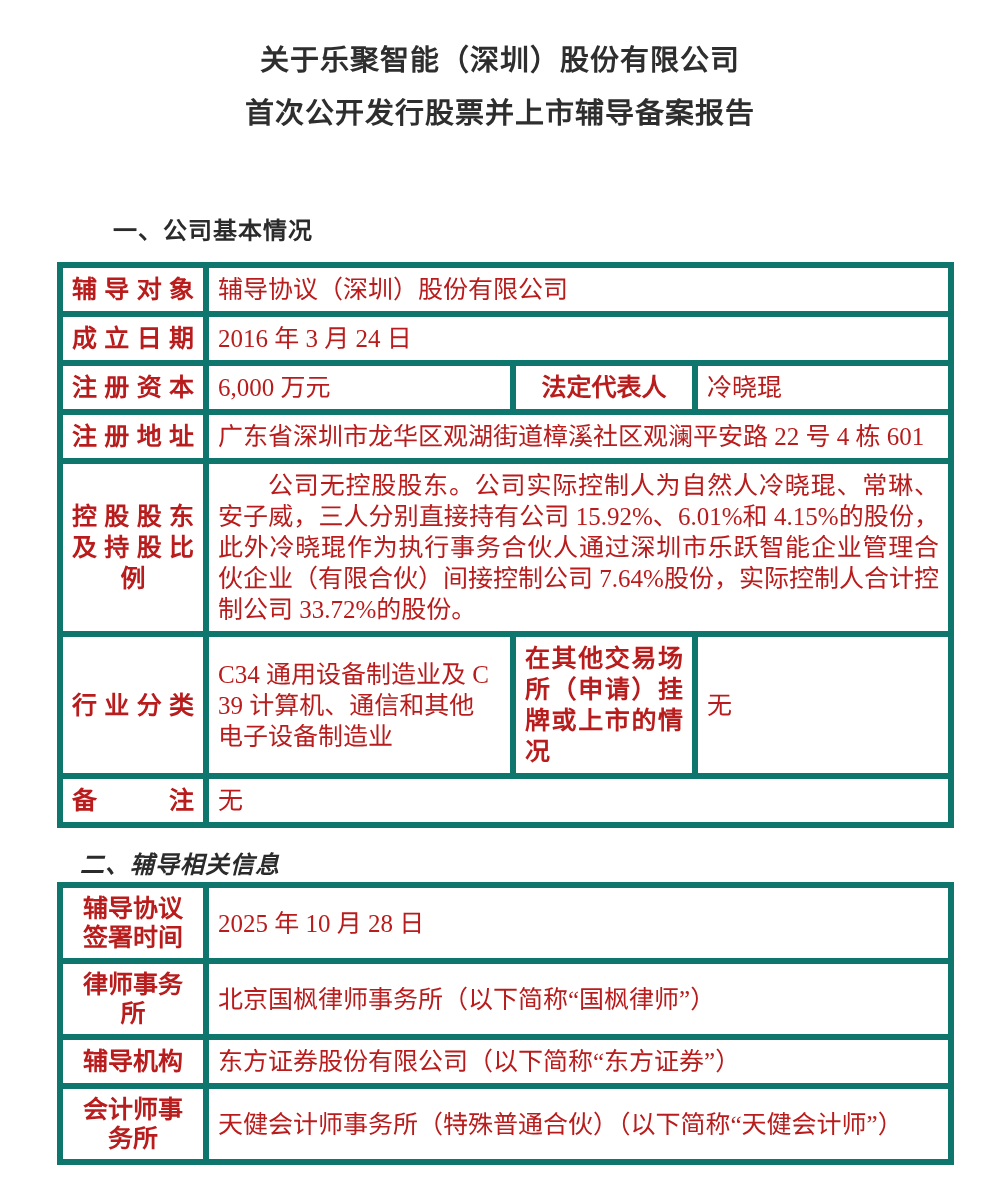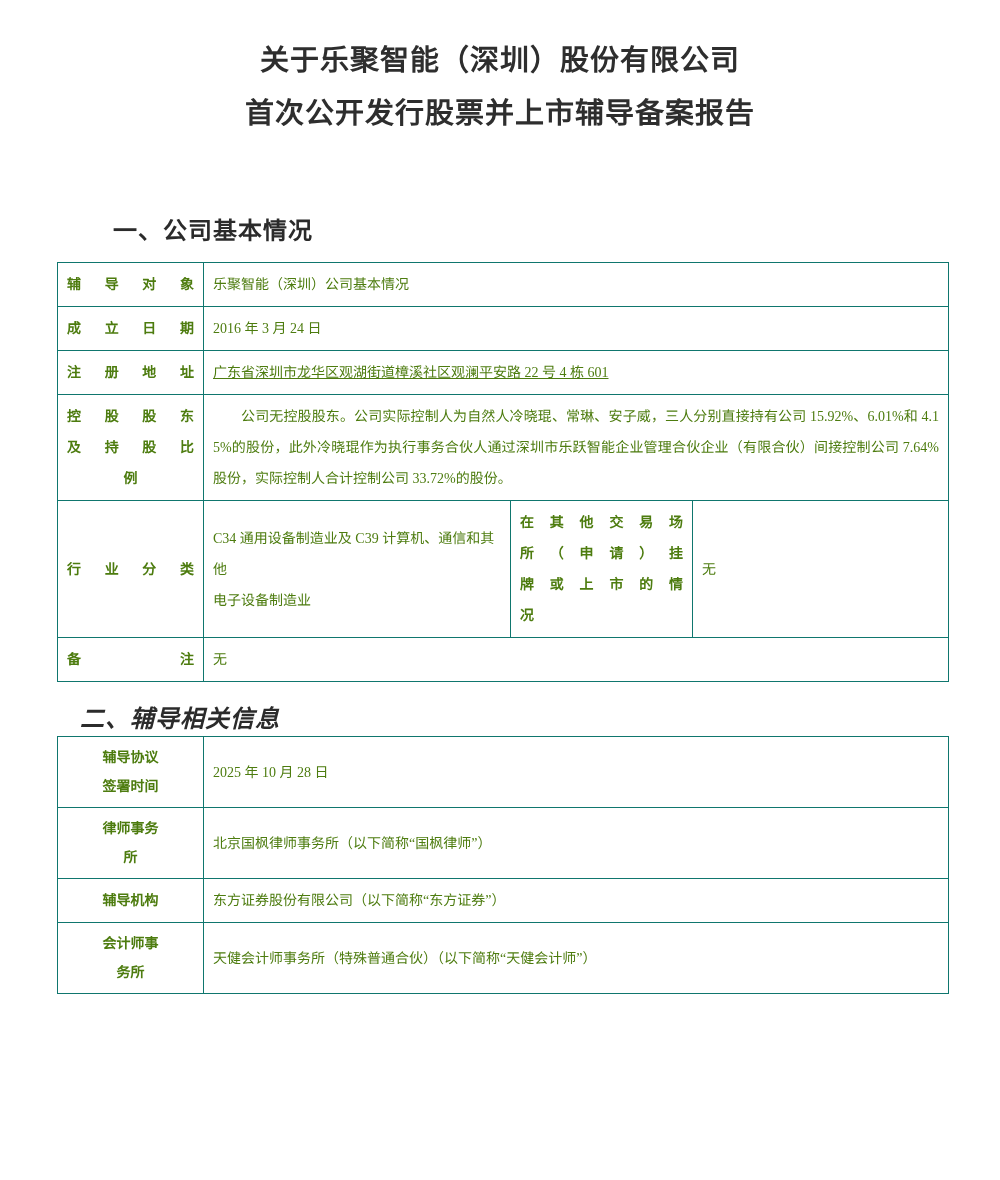--- a/index.html
+++ b/index.html
@@ -49,26 +49,26 @@
   #heading-two { padding-top: 22px; padding-left: 80px; font-style: italic; }
 
   
   table.doc-table {
     border-collapse: collapse;
     table-layout: fixed;
     margin-left: 57px;
     background: #ffffff;
   }
   table.doc-table td {
-    border: 1px solid #0f766e;
+    border: 6px solid #0f766e;
     padding: 6px 9px;
     vertical-align: middle;
-    font-size: 14px;
+    font-size: 25px;
     line-height: 31px;
-    color: #4d7c0f;
+    color: #b91c1c;
     word-break: break-all;
   }
   
   td.lbl {
     font-weight: bold;
     color: #1f1f1f;
     text-align: center;
     padding-left: 10px;
     padding-right: 10px;
   }
@@ -86,21 +86,21 @@
   td.val {
     text-align: left;
   }
   td.val-top { vertical-align: top; }
   .para {
     margin: 0;
     text-indent: 2em;
     text-align: justify;
     line-height: 31px;
   }
-  .nowrapline { white-space: nowrap; text-decoration: underline; }
+  .nowrapline { white-space: nowrap; }
 
   
   #table-company { width: 891px; margin-top: 16px; }
   #table-company col.c-label { width: 146px; }
   #table-company col.c-mid   { width: 307px; }
   #table-company col.c-sub   { width: 182px; }
   #table-company col.c-last  { width: 256px; }
 
   
   #table-guidance { width: 891px; margin-top: 2px; }
@@ -125,30 +125,40 @@
       <col class="c-label">
         <col class="c-mid">
         <col class="c-sub">
         <col class="c-last">
     </colgroup>
     <tbody>
       <tr>
         <td class="lbl">
           <span class="dist">辅导对象</span>
         </td>
-        <td class="val" colspan="3">乐聚智能（深圳）公司基本情况</td>
+        <td class="val" colspan="3">辅导协议（深圳）股份有限公司</td>
       </tr>
 
       <tr>
         <td class="lbl">
           <span class="dist">成立日期</span>
         </td>
         <td class="val" colspan="3">2016 年 3 月 24 日</td>
       </tr>
 
+      <tr>
+        <td class="lbl">
+          <span class="dist">注册资本</span>
+        </td>
+        <td class="val">6,000 万元</td>
+        <td class="lbl">
+          <span class="dist-c">法定代表人</span>
+        </td>
+        <td class="val">冷晓琨</td>
+      </tr>
 
       <tr>
         <td class="lbl">
           <span class="dist">注册地址</span>
         </td>
         <td class="val nowrapline" colspan="3">广东省深圳市龙华区观湖街道樟溪社区观澜平安路 22 号 4 栋 601</td>
       </tr>
 
       <tr>
         <td class="lbl">

